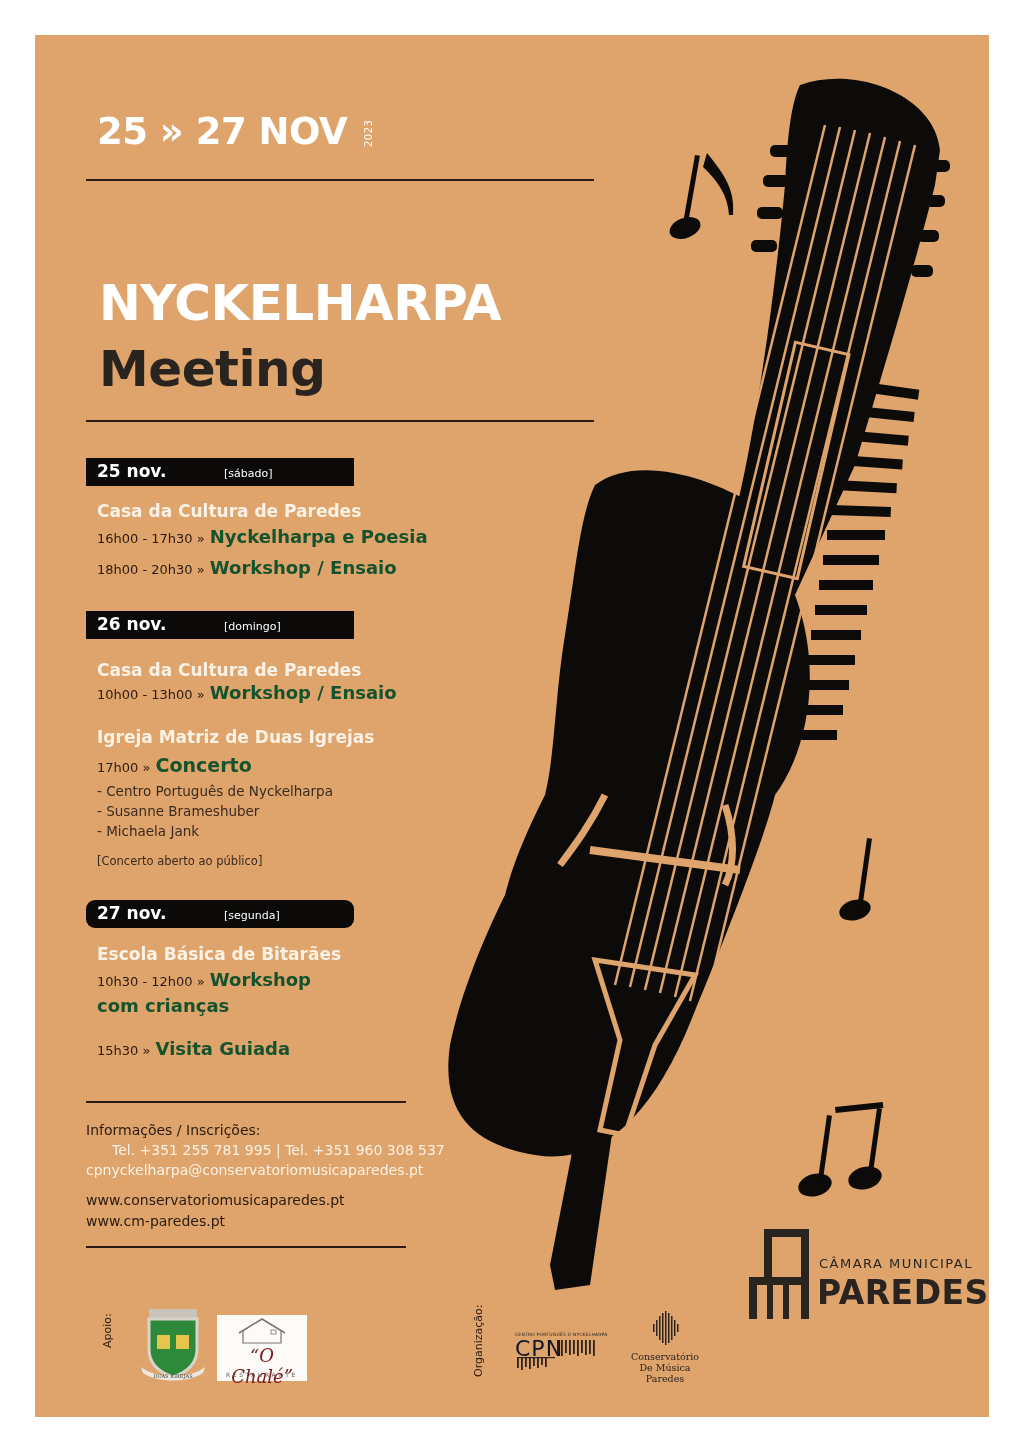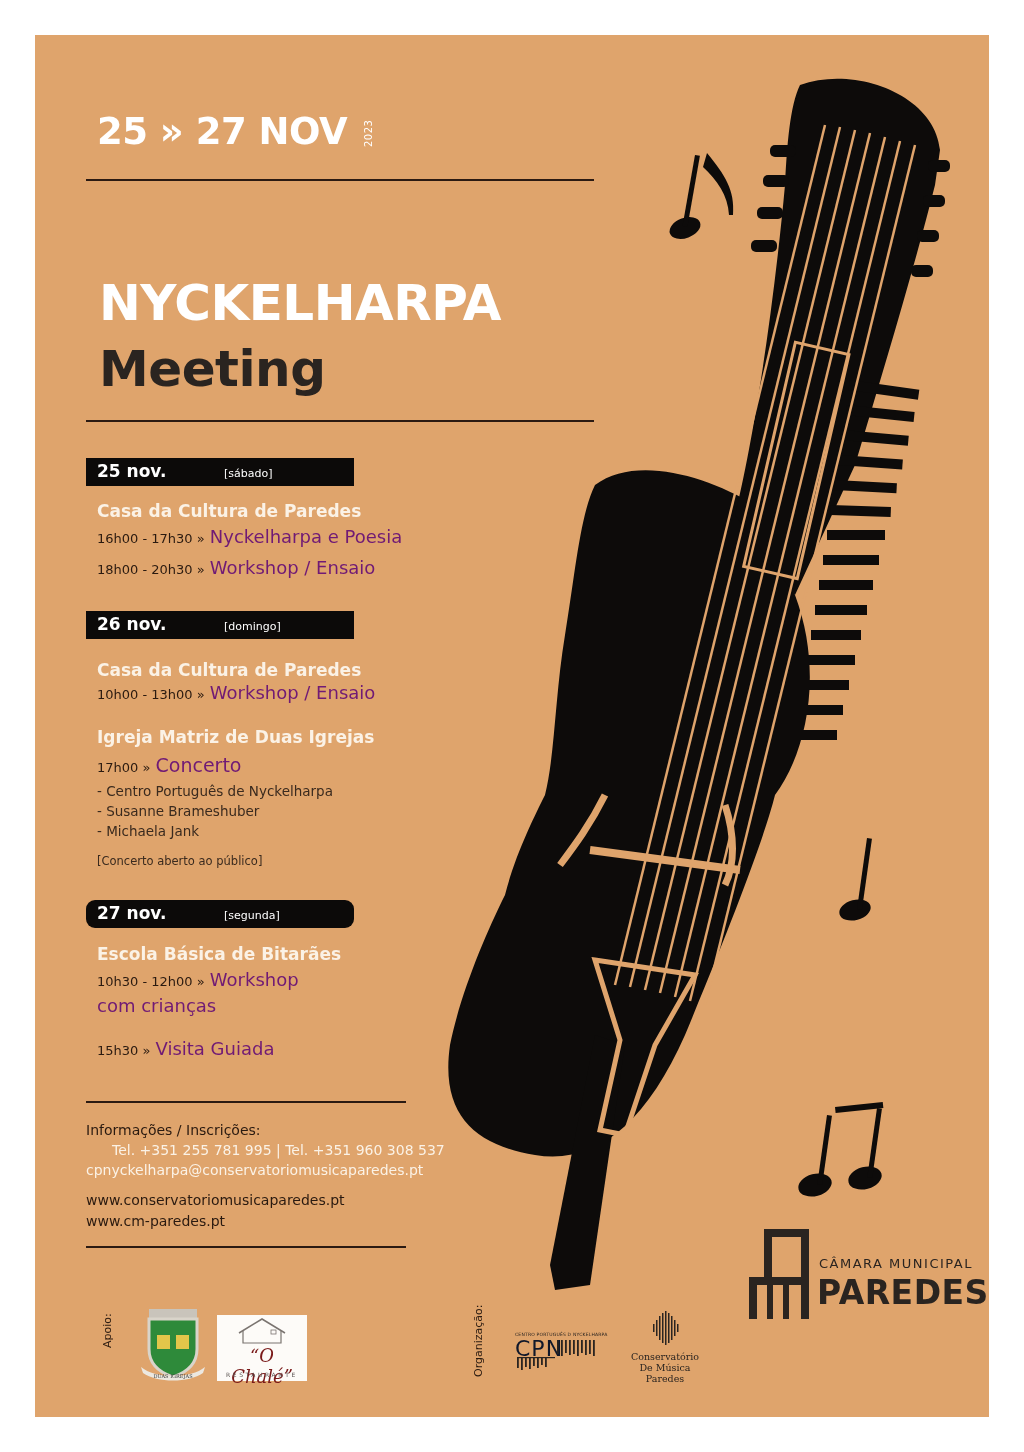--- a/index.html
+++ b/index.html
@@ -11,21 +11,21 @@
   .rule { position: absolute; height: 2px; background: #2b1a12; }
   .date-head { left: 62px; top: 75px; font-size: 37px; font-weight: bold; letter-spacing: -0.5px; color: #fff; white-space: nowrap; }
   .year { position: absolute; left: 328px; top: 78px; font-size: 10px; color: #fff; transform: rotate(-90deg); transform-origin: left top; top: 112px; letter-spacing: 0.5px; }
   .title-line { left: 64px; font-size: 50px; font-weight: bold; line-height: 1; letter-spacing: -0.5px; white-space: nowrap; }
   .day-bar { position: absolute; left: 51px; width: 268px; height: 28px; background: #0c0a09; color: #fff; }
   .day-bar .d { position: absolute; left: 11px; top: 3px; font-size: 17px; font-weight: bold; }
   .day-bar .w { position: absolute; top: 9px; font-size: 11px; }
   .venue { position: absolute; left: 62px; font-size: 17px; font-weight: bold; color: #fbf2e6; white-space: nowrap; }
   .slot { position: absolute; left: 62px; white-space: nowrap; }
   .slot .t { font-size: 13px; color: #2a1a10; }
-  .slot .n { font-size: 18px; color: #701a75; }
+  .slot .n { font-size: 18px; color: #14532d; font-weight: bold; }
   .perf { position: absolute; left: 62px; font-size: 13.5px; color: #3a2a1e; white-space: nowrap; }
   .note { position: absolute; left: 62px; font-size: 11.5px; color: #3a2a1e; white-space: nowrap; }
   .info { position: absolute; left: 51px; font-size: 14px; white-space: nowrap; }
   .info.head { color: #2a1a10; }
   .info.val { color: #fbf2e6; }
   .info.web { color: #2a1a10; }
   .vlabel { position: absolute; font-size: 11px; color: #2a1a10; transform: rotate(-90deg); transform-origin: left top; white-space: nowrap; }
   .logo-box { position: absolute; }
   .cm-small { position: absolute; font-size: 13px; letter-spacing: 1.5px; color: #2a2420; white-space: nowrap; }
   .cm-big { position: absolute; font-size: 33px; font-weight: bold; color: #2a2420; letter-spacing: 0.5px; white-space: nowrap; }

